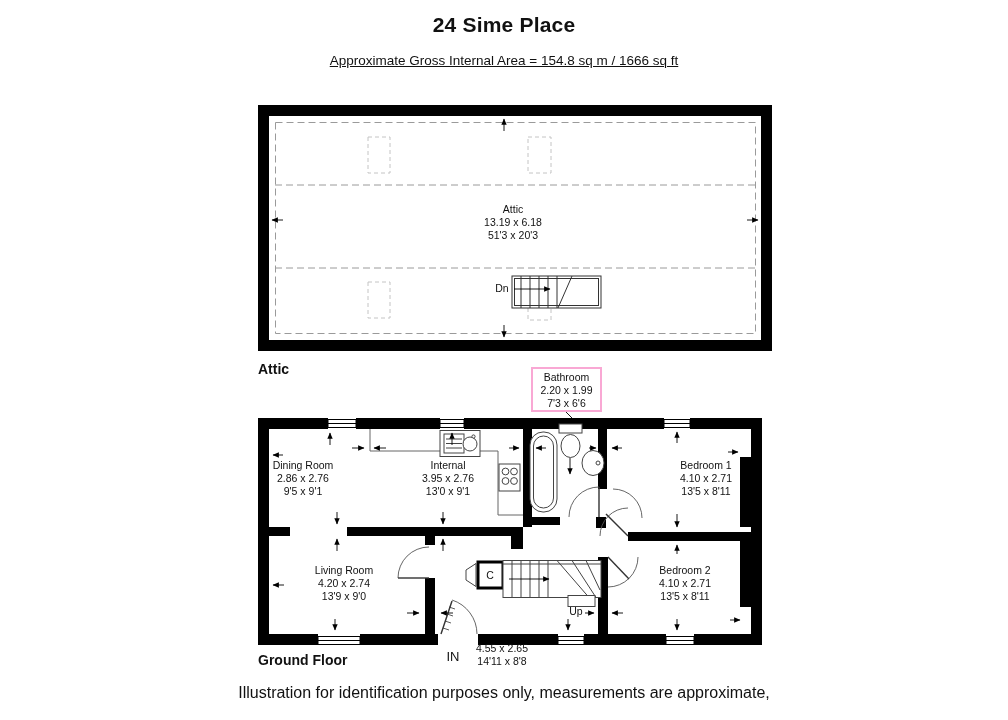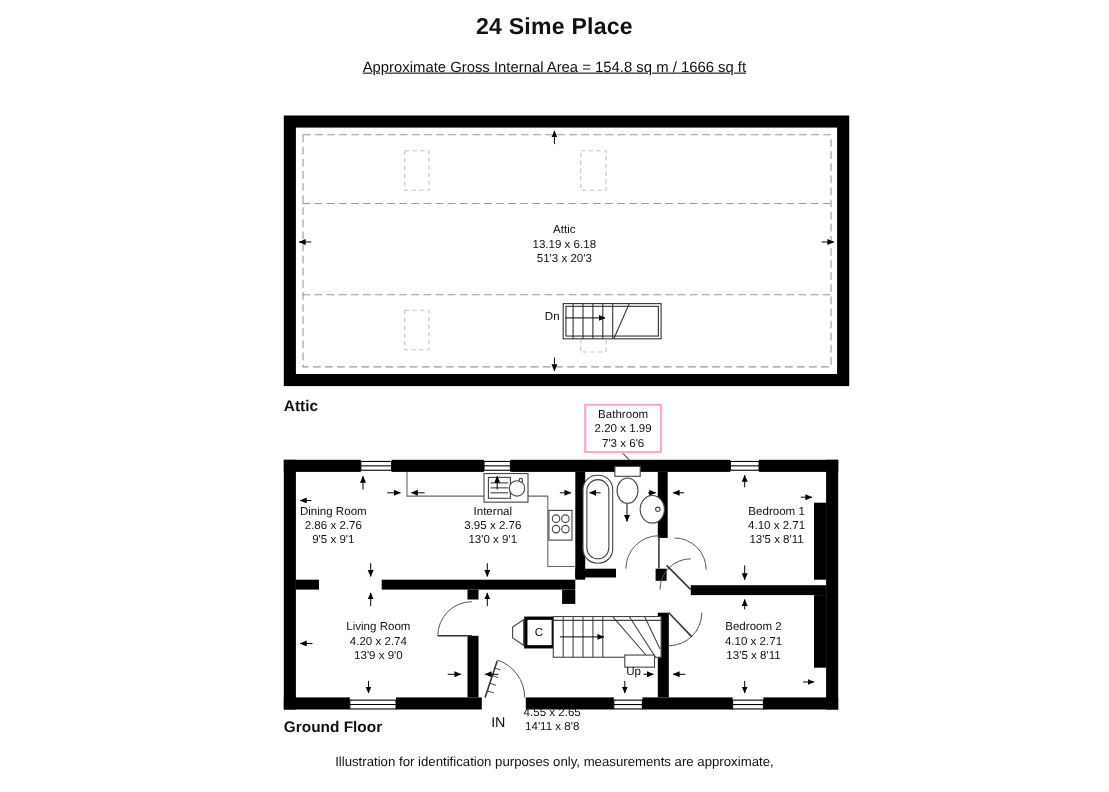--- a/index.html
+++ b/index.html
@@ -9,21 +9,21 @@
   #plan-svg{position:absolute;left:0;top:0;}
   .title{width:1008px;text-align:center;font-size:21px;font-weight:bold;letter-spacing:0.2px;}
   .subtitle{width:1008px;text-align:center;font-size:13.5px;text-decoration:underline;}
   .floor-label{font-size:14px;font-weight:bold;}
   .room-label{transform:translateX(-50%);text-align:center;font-size:10.5px;line-height:13px;white-space:nowrap;}
   .room-label span{display:block;}
   .tiny-label{transform:translateX(-50%);text-align:center;font-size:10.5px;line-height:12px;white-space:nowrap;}
   .callout{box-sizing:border-box;border:2px solid #f9a8d4;background:#fff;text-align:center;
            font-size:10.5px;line-height:13px;padding-top:2px;white-space:nowrap;}
   .callout span{display:block;}
-  .footer{width:1008px;text-align:center;font-size:12px;line-height:15.5px;}
+  .footer{width:1008px;text-align:center;font-size:16px;line-height:15.5px;}
   .in-label{font-size:13px;}
 </style>
 </head>
 <body>
 
 <div id="page">
 
   <div class="abs title" style="top:13px;left:0;">24 Sime Place</div>
   <div class="abs subtitle" style="top:53px;left:0;">Approximate Gross Internal Area = 154.8 sq m / 1666 sq ft</div>
 

